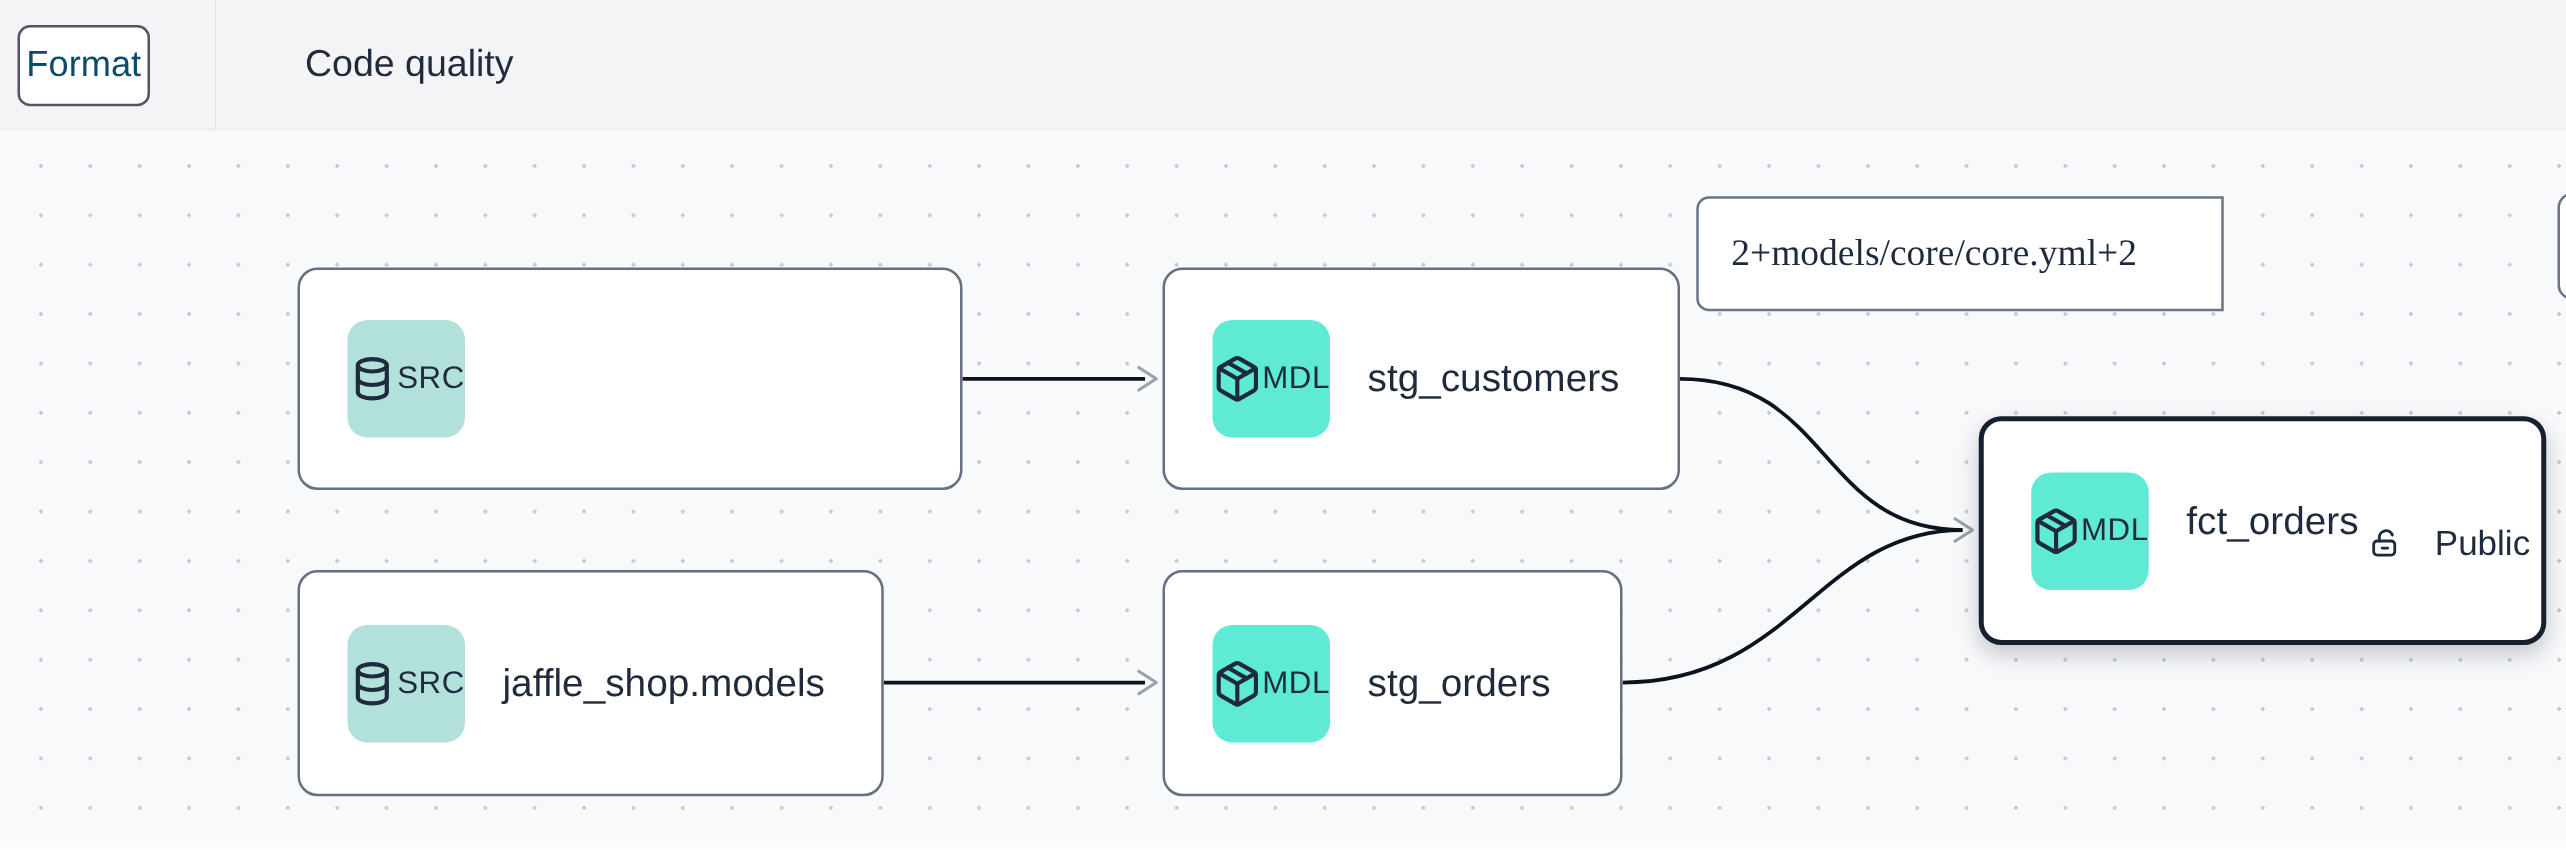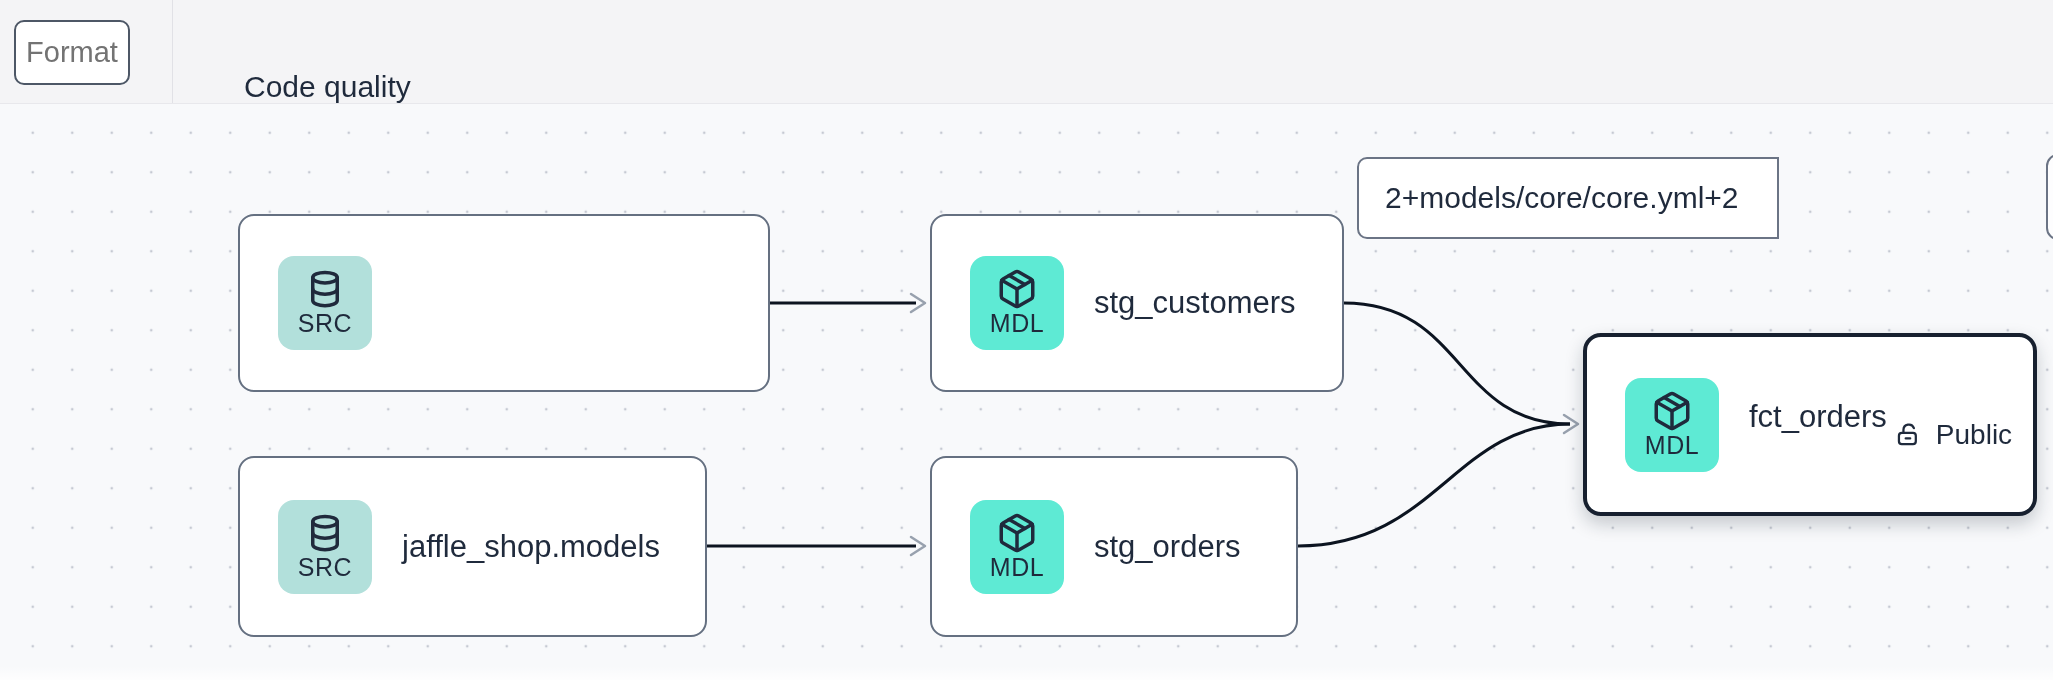--- a/index.html
+++ b/index.html
@@ -10,30 +10,30 @@
     -webkit-font-smoothing:antialiased;
   }
   .app{position:relative;width:2053px;height:680px;}
 
   
   .topbar{
     position:absolute;left:0;top:0;width:100%;height:104px;
     background:#f4f4f6;border-bottom:1px solid #e8e8ec;box-sizing:border-box;
   }
   .format-btn{
-    position:absolute;left:14px;top:20px;width:116px;height:65px;
+    position:absolute;left:14px;top:20px;width:106px;height:65px;
     background:#ffffff;border:2px solid #4d5766;border-radius:10px;
-    font-family:inherit;font-size:29px;color:#737373;
+    font-family:inherit;font-size:29px;color:#0c4a6e;
     display:flex;align-items:center;justify-content:center;cursor:pointer;
   }
   .topbar-divider{
     position:absolute;left:172px;top:0;width:1px;height:103px;background:#e1e1e6;
   }
   .tabs{
-    position:absolute;left:208px;top:0;height:104px;display:flex;align-items:flex-end;
+    position:absolute;left:208px;top:0;height:104px;display:flex;align-items:center;
   }
   .tab{
     position:relative;display:flex;align-items:center;justify-content:center;
     padding:0 36px;font-size:30px;color:#1f2a3c;cursor:pointer;box-sizing:border-box;
   }
   .tab.active::after{
     content:"";position:absolute;left:0;right:0;bottom:2px;height:6px;background:#9aa2ad;
   }
 
   
@@ -49,41 +49,41 @@
   .node{
     position:absolute;background:#ffffff;border:2px solid #657081;border-radius:16px;
     display:flex;align-items:center;box-sizing:border-box;padding-left:38px;cursor:pointer;
   }
   .node.selected{
     border:4px solid #17202f;border-radius:18px;
     box-shadow:0 8px 18px rgba(20,30,45,0.22);
   }
   .badge{
     width:94px;height:94px;border-radius:16px;flex:0 0 auto;
-    display:flex;flex-direction:column;align-items:center;justify-content:center;
+    display:flex;flex-direction:row;align-items:center;justify-content:center;
   }
   .badge.src{background:#b2e0db;}
   .badge.mdl{background:#5eead4;}
   .badge svg{display:block;}
   .badge-label{font-size:25px;color:#1f2a3c;letter-spacing:0.5px;margin-top:-1px;}
   .node-label{font-size:31px;color:#1f2a3c;margin-left:30px;white-space:nowrap;}
   .node-text-col{margin-left:30px;display:flex;flex-direction:row;gap:8px;}
   .node-title{font-size:31px;color:#1f2a3c;white-space:nowrap;}
-  .node-access{display:flex;align-items:center;gap:14px;margin-top:20px;}
+  .node-access{display:flex;align-items:center;gap:26px;margin-top:20px;}
   .node-access svg{display:block;}
   .access-label{font-size:28px;color:#1f2a3c;}
 
   
   .graph-controls{
     position:absolute;left:1357px;top:53px;height:82px;display:flex;
   }
   .selector-input{
-    width:422px;height:82px;box-sizing:border-box;
+    width:422px;height:92px;box-sizing:border-box;
     background:#ffffff;border:2px solid #6b7485;border-radius:10px 0 0 10px;
-    font-family:Liberation Sans, sans-serif;font-size:30px;color:#1f2a3c;padding:0 14px 0 26px;outline:none;
+    font-family:Liberation Serif, serif;font-size:30px;color:#1f2a3c;padding:0 14px 0 26px;outline:none;
   }
   .update-btn{
     width:231px;height:82px;box-sizing:border-box;margin-left:-2px;
     background:#f0f1f3;border:2px solid #6b7485;border-radius:0 10px 10px 0;
     font-family:inherit;font-size:30px;color:#414c5e;cursor:pointer;
   }
   .partial-control{
     position:absolute;left:2046px;top:50px;width:60px;height:86px;box-sizing:border-box;
     background:#fdfdfe;border:2px solid #6b7485;border-radius:12px;cursor:pointer;
   }

